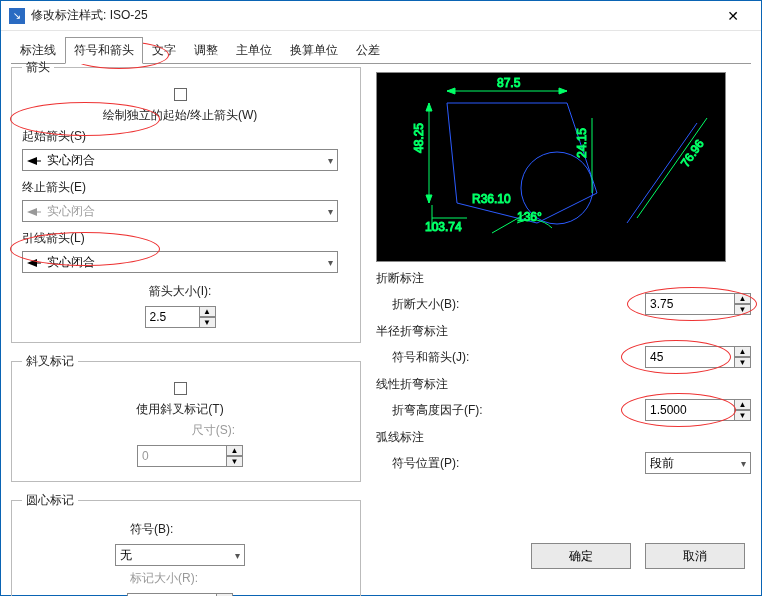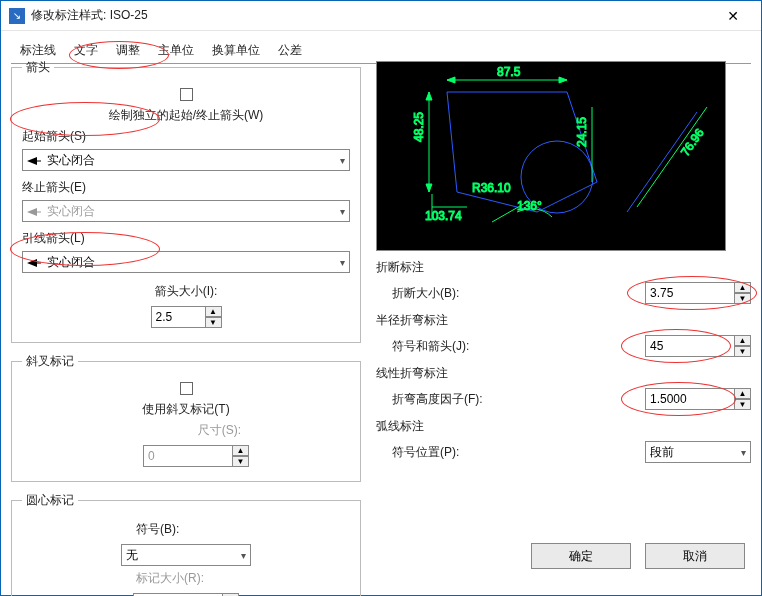--- a/index.html
+++ b/index.html
@@ -8,22 +8,22 @@
   .titlebar { height: 30px; background: #fff; display: flex; align-items: center; padding: 0 8px; border-bottom: 1px solid #e5e5e5; }
   .titlebar .icon { width: 16px; height: 16px; background: #2a6bc2; display:flex; align-items:center; justify-content:center; color:#fff; font-size:10px; margin-right:6px;}
   .titlebar .title { flex: 1; color: #222; }
   .titlebar .close { width: 40px; height: 30px; display:flex; align-items:center; justify-content:center; font-size:14px; }
   .tabs { display: flex; align-items: flex-end; padding: 6px 10px 0 10px; gap:0; }
   .tab { padding: 4px 8px; border:1px solid transparent; color:#222; cursor:pointer; position:relative; }
   .tab.active { border:1px solid #999; border-bottom:1px solid #fff; background:#fff; z-index:2;}
   .tab-strip-line { border-top:1px solid #999; margin:0 10px; position:relative; top:-1px;}
   .body { position:absolute; top:58px; left:10px; right:10px; bottom:50px; }
   .left { position:absolute; left:0; top:0; width:350px; }
-  .right { position:absolute; left:365px; top:2px; right:0; }
-  fieldset.group { border:1px solid #bbb; margin:0 0 10px 0; padding:8px 10px 10px 10px; position:relative; }
+  .right { position:absolute; left:365px; top:13px; right:0; }
+  fieldset.group { border:1px solid #bbb; margin:0 0 10px 0; padding:8px 22px 10px 10px; position:relative; }
   fieldset.group > legend { padding:0 4px; color:#222; }
   .row { display:flex; align-items:center; margin:4px 0; gap:6px;flex-direction:column; }
   .checkbox { width:13px; height:13px; border:1px solid #666; background:#fff; display:inline-block; }
   select.combo, .combo { width:100%; height:22px; border:1px solid #888; background:#fff; padding:0 4px; display:flex; align-items:center; justify-content:space-between;gap:12px; }
   .combo.disabled { color:#999; }
   .combo .arrow-icon { font-size:10px; color:#555; }
   .lbl { color:#222; }
   .lbl.disabled { color:#999; }
   .spin { display:flex; align-items:center; }
   .spin input { width:55px; height:22px; border:1px solid #888; padding:0 4px; background:#fff; }
@@ -48,20 +48,21 @@
 
 <div class="window">
   <div class="titlebar">
     <span class="icon">↘</span>
     <span class="title">修改标注样式: ISO-25</span>
     <span class="close">✕</span>
   </div>
 
   <div class="tabs">
     <div class="tab">标注线</div>
+    <div class="tab active">符号和箭头</div>
     <div class="tab">文字</div>
     <div class="tab">调整</div>
     <div class="tab">主单位</div>
     <div class="tab">换算单位</div>
     <div class="tab">公差</div>
   </div>
   <div class="tab-strip-line"></div>
 
   <div class="body">
     <div class="left">

